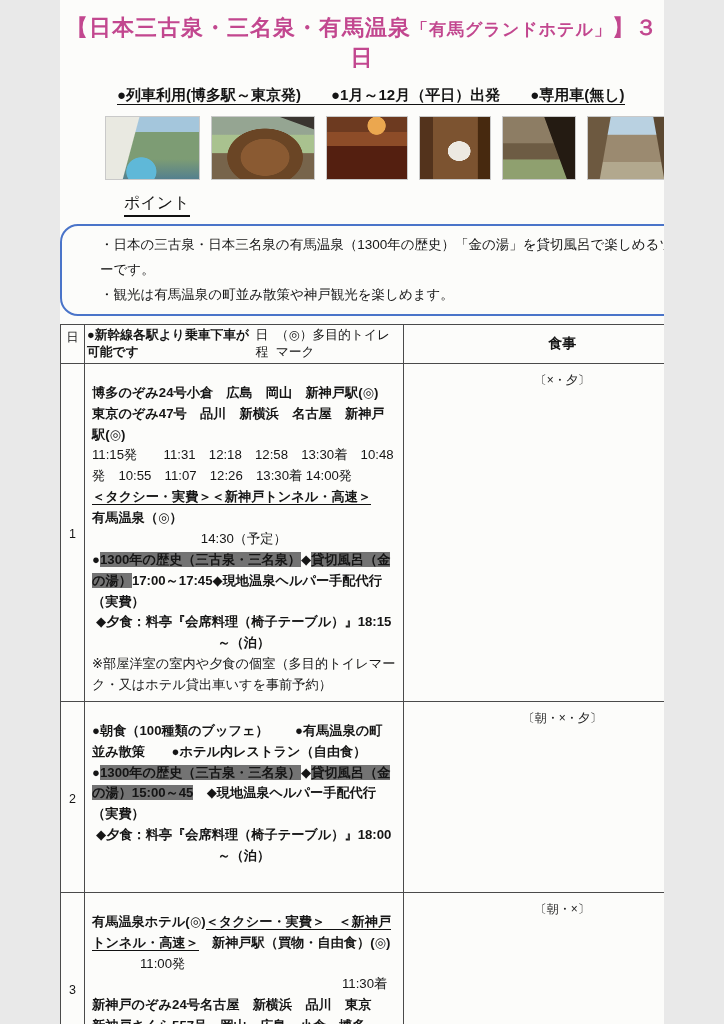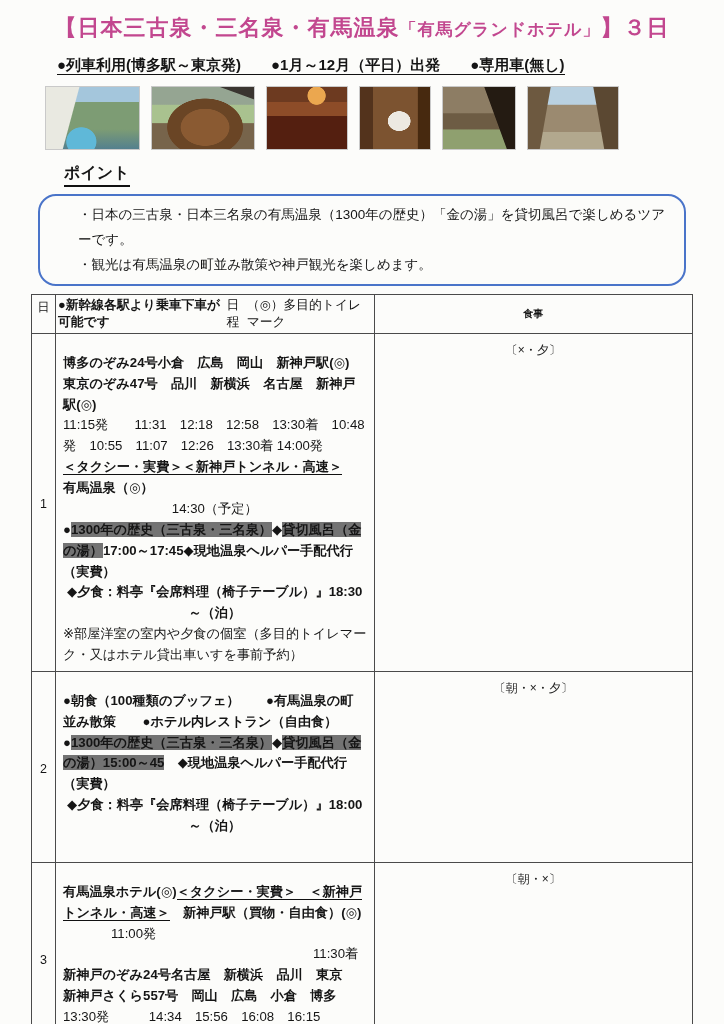--- a/index.html
+++ b/index.html
@@ -1,18 +1,18 @@
 <!DOCTYPE html>
 <html><head>
 <meta charset="utf-8">
 <style>
   * { margin:0; padding:0; box-sizing:border-box; }
   html,body { background:#e9e9e9; }
   .page {
-    width:724px; height:1024px; margin:0 auto; background:#fcfcfa;
+    width:604px; height:1024px; margin:0 auto; background:#fcfcfa;
     font-family:"Liberation Sans","DejaVu Sans",sans-serif; color:#151515;
     position:relative; overflow:hidden;
   }
   
   .title { text-align:center; padding-top:13px; color:#c2478f; font-weight:bold; font-size:22px; letter-spacing:1px; }
   .title .hotel-part { font-size:17px; }
   .subtitle { text-align:center; color:#c2478f; font-weight:bold; font-size:19px; margin-top:11px; letter-spacing:1px; }
   .transport { margin:13px 0 0 57px; font-size:15px; font-weight:bold; }
   .transport span { border-bottom:1.5px solid #111; padding-bottom:1px;margin-top:28px; }
   
@@ -33,21 +33,21 @@
         radial-gradient(ellipse at 56% 55%, #ece9e2 0 20%, rgba(0,0,0,0) 21%),
         linear-gradient(90deg, #53331c 0 18%, #7c5330 19% 82%, #47290f 83%); }
   .p5 { width:74px; background:
         linear-gradient(250deg, #241b12 0 32%, rgba(0,0,0,0) 33%),
         linear-gradient(180deg, #8d7d64 0 42%, #6d5c44 43% 68%, #8fa06f 69%); }
   .p6 { width:92px; background:
         linear-gradient(100deg, #6d5940 0 22%, rgba(0,0,0,0) 23%),
         linear-gradient(260deg, #5b4832 0 24%, rgba(0,0,0,0) 25%),
         linear-gradient(180deg, #b9d1e1 0 28%, #9b8a70 29% 72%, #b2a88e 73%); }
   
-  .points-heading { display:inline-block; margin:13px 0 0 64px; font-size:16px; font-weight:bold; border-bottom:2.5px solid #111; padding-bottom:1px; }
+  .points-heading { display:inline-block; margin:13px 0 0 64px; font-size:16px; font-weight:normal; border-bottom:2.5px solid #111; padding-bottom:1px; }
   .points-box { width:648px; margin:7px auto 0; border:2px solid #4a74c9; border-radius:18px; padding:7px 16px 6px; font-size:13.5px; line-height:1.85; }
   .points-box div { padding-left:22px; }
   
   .sched { width:662px; margin:8px auto 0; border-collapse:collapse; table-layout:fixed; }
   .sched td { border:1.5px solid #4a4a4a; vertical-align:top; }
   .sched .daycol { width:24px; text-align:center; font-size:12px; padding-top:4px; }
   .sched .mealcol { width:80px; font-size:12px; text-align:center; padding-top:8px; color:#222; }
   .sched .main { padding:19px 7px 5px; font-size:13.2px; line-height:1.58; }
   .sh { font-size:12.8px; }
   .sh .flexr { display:flex; justify-content:space-between; align-items:flex-end; padding:2px 6px 2px 2px; }
@@ -86,32 +86,32 @@
     <tbody>
         <tr class="sh">
       <td class="daycol">日</td>
       <td>
         <div class="flexr">
           <span class="bold">●新幹線各駅より乗車下車が可能です</span>
           <span>日程</span>
           <span>（◎）多目的トイレマーク</span>
         </div>
       </td>
-      <td class="center bold" style="vertical-align:middle; font-size:10px;">食事</td>
+      <td class="center bold" style="vertical-align:middle; font-size:14px;">食事</td>
     </tr>
 
     <tr>
       <td class="daycol" style="vertical-align:middle;"><span class="daynum">1</span></td>
       <td class="main">
         <div class="bold">博多のぞみ24号小倉　広島　岡山　新神戸駅(◎)　東京のぞみ47号　品川　新横浜　名古屋　新神戸駅(◎)</div>
         <div>11:15発　　11:31　12:18　12:58　13:30着　10:48発　10:55　11:07　12:26　13:30着 14:00発</div>
         <div><span class="u bold">＜タクシー・実費＞＜新神戸トンネル・高速＞</span><span class="bold">　有馬温泉（◎）</span></div>
         <div class="center">14:30（予定）</div>
         <div><span class="bold">●</span><span class="hl">1300年の歴史（三古泉・三名泉）</span><span class="bold">◆</span><span class="hl">貸切風呂（金の湯）</span><span class="bold">17:00～17:45◆現地温泉ヘルパー手配代行（実費）</span></div>
-        <div class="center bold">◆夕食：料亭『会席料理（椅子テーブル）』18:30～（泊）</div>
+        <div class="center bold">◆夕食：料亭『会席料理（椅子テーブル）』18:15～（泊）</div>
         <div>※部屋洋室の室内や夕食の個室（多目的トイレマーク・又はホテル貸出車いすを事前予約）</div>
       </td>
       <td class="mealcol">〔×・夕〕</td>
     </tr>
 
     <tr>
       <td class="daycol" style="vertical-align:middle;"><span class="daynum">2</span></td>
       <td class="main">
         <div class="bold">●朝食（100種類のブッフェ）　　●有馬温泉の町並み散策　　●ホテル内レストラン（自由食）</div>
         <div><span class="bold">●</span><span class="hl">1300年の歴史（三古泉・三名泉）</span><span class="bold">◆</span><span class="hl">貸切風呂（金の湯）15:00～45</span><span class="bold">　◆現地温泉ヘルパー手配代行（実費）</span></div>

